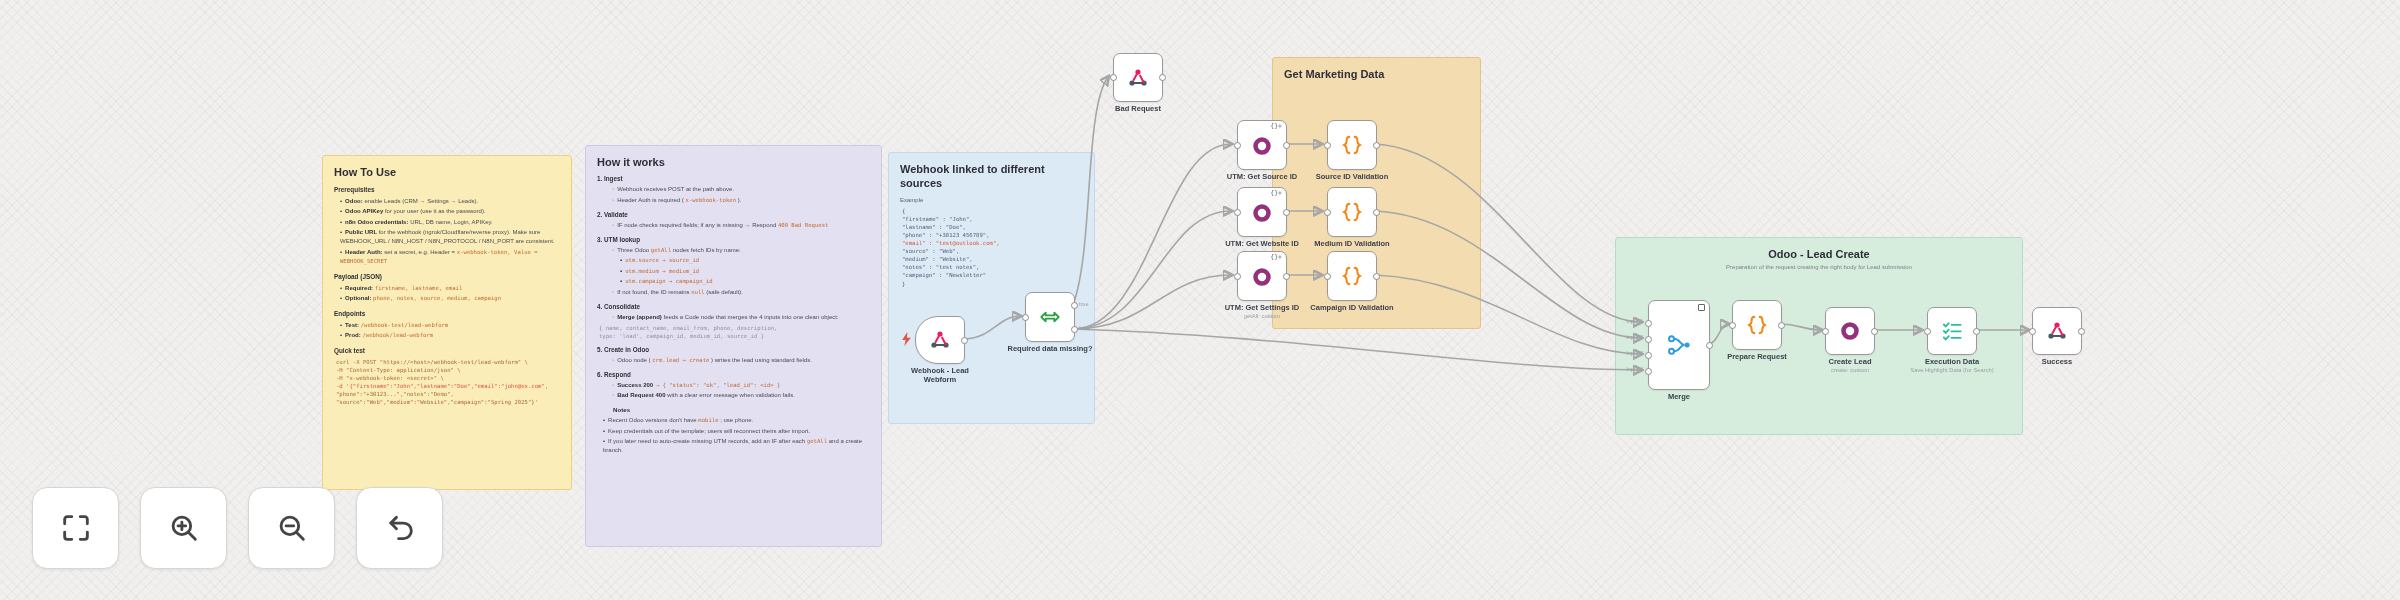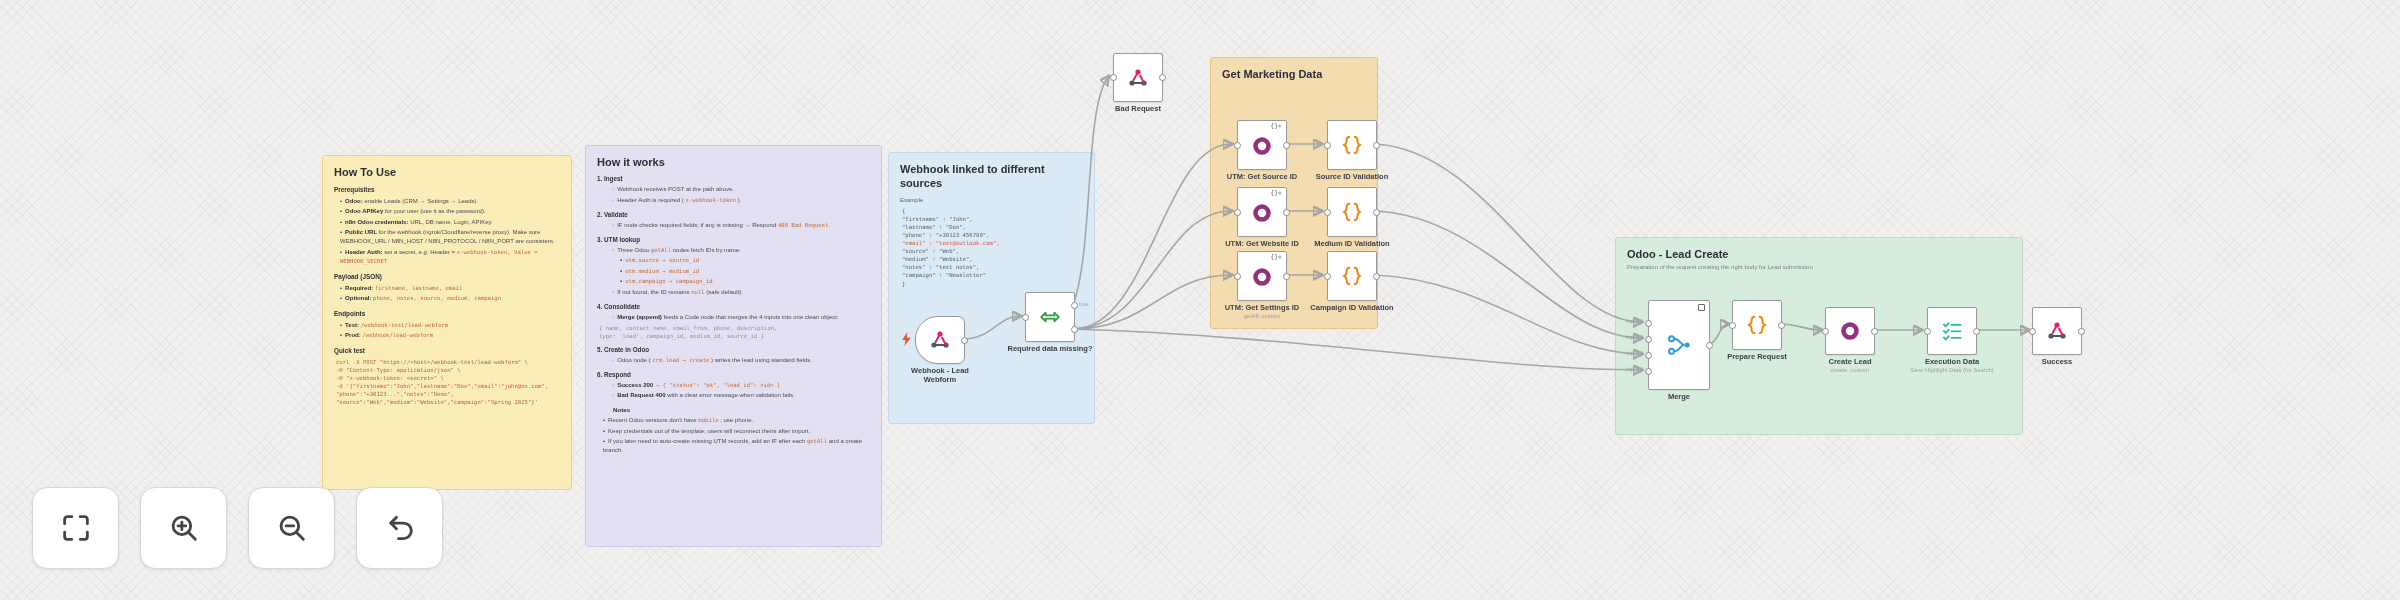--- a/index.html
+++ b/index.html
@@ -9,42 +9,42 @@
       repeating-linear-gradient(45deg, rgba(90,90,90,0.05) 0 1px, transparent 1px 7px),
       repeating-linear-gradient(-45deg, rgba(90,90,90,0.05) 0 1px, transparent 1px 7px);}
   
   .sticky{position:absolute;border:1px solid;border-radius:3px;padding:9px 11px;box-sizing:border-box;
     overflow:hidden;font-size:6px;line-height:1.5;color:#4b4b55;z-index:1;}
   .sticky .title{font-weight:bold;font-size:11px;color:#2e2e38;margin-bottom:5px;line-height:1.3;}
   .note-yellow{background:#fbedb7;border-color:#ecd084;}
   .note-purple{background:#e3e0f1;border-color:#cdc9e4;}
   .note-blue{background:#dbeaf5;border-color:#c0d9ec;}
   .note-orange{background:#f4dcb1;border-color:#e4c489;}
-  .note-green{background:#d6eddd;border-color:#b6ddc4;}
+  .note-green{background:#d6eddd;border-color:#b6ddc4;text-align:center;}
   .gsub{font-size:6px;color:#7d8288;margin-top:2px;}
   .blk{margin:1.5px 0;}
   .blk.h2{font-weight:bold;color:#2f2f38;margin:6px 0 2px;font-size:6.4px;}
   .blk.h3{font-weight:bold;color:#2f2f38;margin:5px 0 2px 16px;font-size:6.2px;}
   .blk.num{margin-top:5px;font-weight:bold;color:#2f2f38;font-size:6.3px;}
   .blk.li{margin-left:6px;}
   .blk.li::before{content:"\2022";margin-right:3px;color:#2f2f38;}
   .blk.li2{margin-left:15px;}
   .blk.li2::before{content:"\25E6";margin-right:3px;color:#6b6b75;}
   .blk.sq{margin-left:23px;}
   .blk.sq::before{content:"\25AA";margin-right:3px;color:#3a3a44;}
   .blk.p{color:#5a6372;}
   .blk b{color:#2f2f38;}
   .code{font-family:"DejaVu Sans Mono",monospace;color:#c06a35;font-size:5.6px;}
   .codeblock{margin:2px 0 3px 2px;font-family:"DejaVu Sans Mono",monospace;font-size:5.6px;line-height:1.45;}
   .note-yellow .codeline{color:#a86a3f;}
   .note-purple .codeline{color:#8f90a0;}
   .note-blue .codeline{color:#55617a;}
   .codeline.red{color:#e0513e !important;}
   
-  .node{position:absolute;background:#fff;border:1px solid #999;border-radius:2px;
+  .node{position:absolute;background:#fff;border:1px solid #999;border-radius:7px;
     box-shadow:0 1px 2px rgba(0,0,0,0.06);z-index:3;}
   .node.trigger{border-radius:23px 7px 7px 23px;}
   .nicon{position:absolute;left:50%;top:50%;transform:translate(-50%,-50%);}
   .port{position:absolute;width:7px;height:7px;background:#fff;border:1.4px solid #8c8c8c;
     border-radius:50%;box-sizing:border-box;z-index:4;}
   .port.in{left:-4px;} .port.out{right:-4px;}
   .nlabel{position:absolute;top:calc(100% + 3px);left:50%;transform:translateX(-50%);
     text-align:center;font-size:7.5px;font-weight:bold;color:#3a3f4b;line-height:1.25;}
   .nsub{font-weight:normal;font-size:5.8px;color:#9a9da3;margin-top:1px;}
   .node-badge{position:absolute;top:2px;right:4px;font-size:6.5px;color:#666;line-height:1;
@@ -138,21 +138,21 @@
           <div class="codeline red">"email" : "test@outlook.com",</div>
           <div class="codeline">"source" : "Web",</div>
           <div class="codeline">"medium" : "Website",</div>
           <div class="codeline">"notes" : "test notes",</div>
           <div class="codeline">"campaign" : "Newsletter"</div>
           <div class="codeline">}</div>
         </div>
       </div>
   </div>
 
-  <div class="sticky note-orange" style="left:1210px;top:57px;width:168px;height:272px">
+  <div class="sticky note-orange" style="left:1272px;top:57px;width:209px;height:272px">
     <div class="title">Get Marketing Data</div>
   </div>
 
   <div class="sticky note-green" style="left:1615px;top:237px;width:408px;height:198px">
     <div class="title" style="margin-bottom:1px">Odoo - Lead Create</div>
     <div class="gsub">Preparation of the request creating the right body for Lead submission</div>
   </div>
 
   <svg class="wires" width="2400" height="600">
     <defs>

